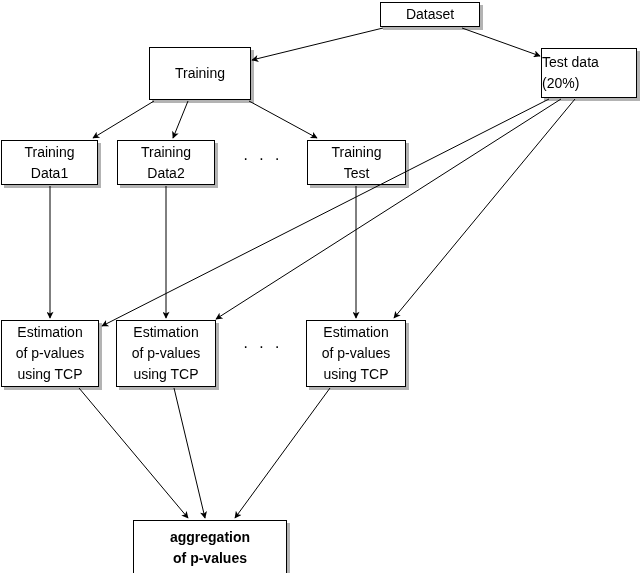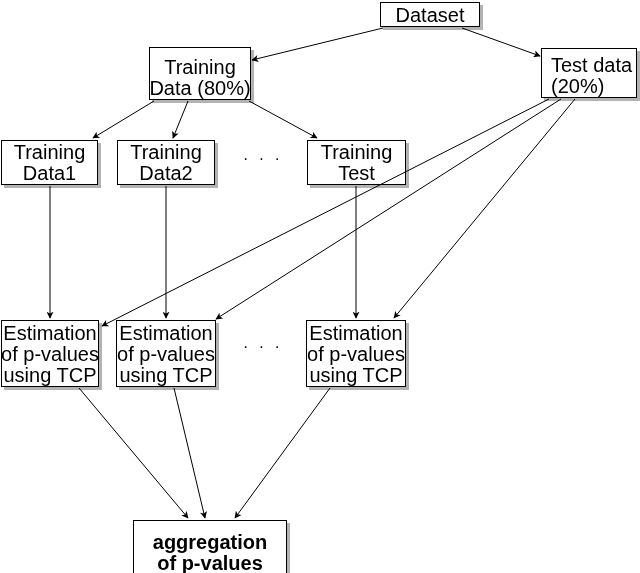--- a/index.html
+++ b/index.html
@@ -17,32 +17,32 @@
     overflow: hidden;
   }
   .node {
     position: absolute;
     box-sizing: border-box;
     background: var(--box-fill, #ffffff);
     border: 1px solid var(--box-border, #000000);
     box-shadow: 3px 3px 0 var(--shadow, #b3b3b3);
     display: flex;
     flex-direction: column;
-    justify-content: flex-end;
+    justify-content: center;
     align-items: center;
-    font-size: 20px;
+    font-size: 14px;
     line-height: 21px;
     white-space: nowrap;
   }
   .node .line { display: block; }
 
   #n-dataset    { left: 380px; top: 2px;   width: 100px; height: 25px; }
   #n-training80 { left: 149px; top: 47px;  width: 102px; height: 53px; }
   #n-test20     { left: 541px; top: 48px;  width: 96px;  height: 50px;
-                  align-items: flex-start; padding-left: 9px; }
+                  align-items: flex-start; padding-left: 0; }
   #n-data1      { left: 1px;   top: 140px; width: 97px;  height: 45px; }
   #n-data2      { left: 117px; top: 140px; width: 98px;  height: 45px; }
   #n-dataK      { left: 307px; top: 140px; width: 99px;  height: 45px; }
   #n-est1       { left: 1px;   top: 320px; width: 98px;  height: 67px; }
   #n-est2       { left: 116px; top: 320px; width: 100px; height: 67px; }
   #n-est3       { left: 306px; top: 320px; width: 100px; height: 67px; }
   #n-agg        { left: 133px; top: 520px; width: 154px; height: 55px; font-weight: 700; }
 
   .dots {
     position: absolute;
@@ -68,21 +68,20 @@
 <body>
 
 <div class="canvas">
 
   <div class="node" id="n-dataset">
     <span class="line">Dataset</span>
   </div>
 
   <div class="node" id="n-training80">
     <span class="line">Training</span>
-    <span class="line">Data (80%)</span>
   </div>
 
   <div class="node" id="n-test20">
     <span class="line">Test data</span>
     <span class="line">(20%)</span>
   </div>
 
   <div class="node" id="n-data1">
     <span class="line">Training</span>
     <span class="line">Data1</span>

